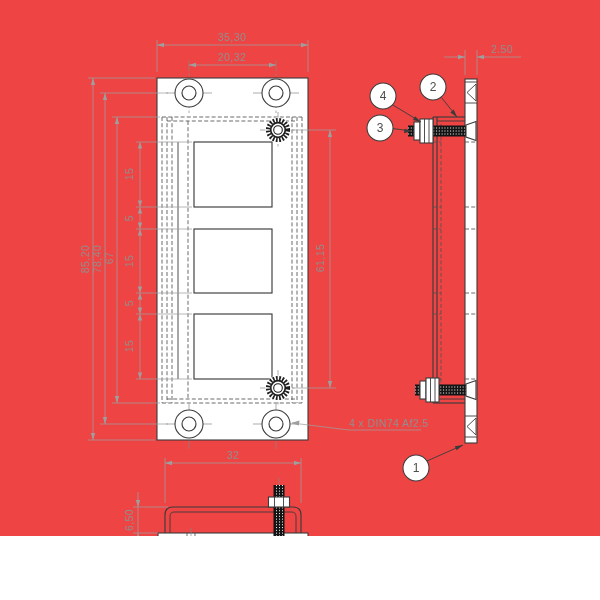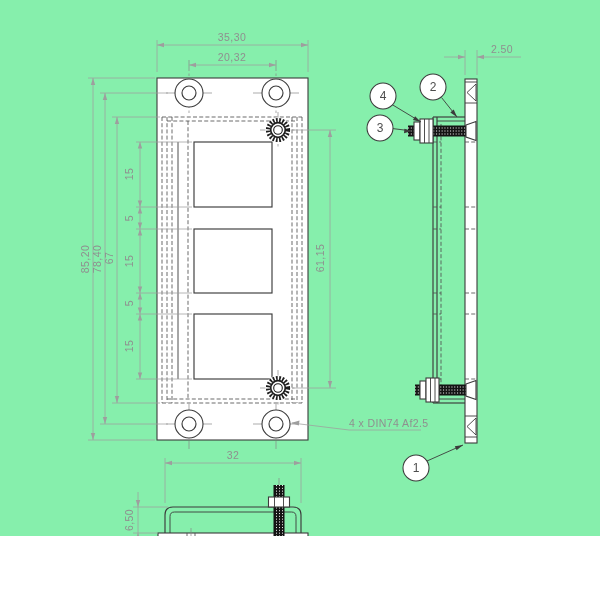--- a/index.html
+++ b/index.html
@@ -1,16 +1,16 @@
 <!DOCTYPE html>
 <html><head>
 <meta charset="utf-8">
 <style>
   html,body{margin:0;padding:0;background:#ffffff;}
-  .stage{width:600px;height:536px;position:relative;background:#86efac;font-family:"Liberation Sans",sans-serif;}
+  .stage{width:600px;height:536px;position:relative;background:#ef4444;font-family:"Liberation Sans",sans-serif;}
   .ln  {stroke:#3b3b3b;stroke-width:1.15;fill:none;}
   .lnf {stroke:#3b3b3b;stroke-width:1.1;fill:#ffffff;}
   .thin{stroke:#3b3b3b;stroke-width:0.9;fill:none;}
   .hid {stroke:#515151;stroke-width:0.85;fill:none;stroke-dasharray:4 2.2;}
   .cl  {stroke:#868686;stroke-width:0.7;fill:none;stroke-dasharray:11 2.5 2.5 2.5;}
   .dim {stroke:#9e9e9e;stroke-width:0.75;fill:none;}
   .arr {fill:#9e9e9e;stroke:none;}
   .arrd{fill:#3b3b3b;stroke:none;}
   .blk {fill:#141414;stroke:none;}
   .thread{stroke:#ffffff;stroke-width:0.9;stroke-dasharray:1.1 1.7;fill:none;}

